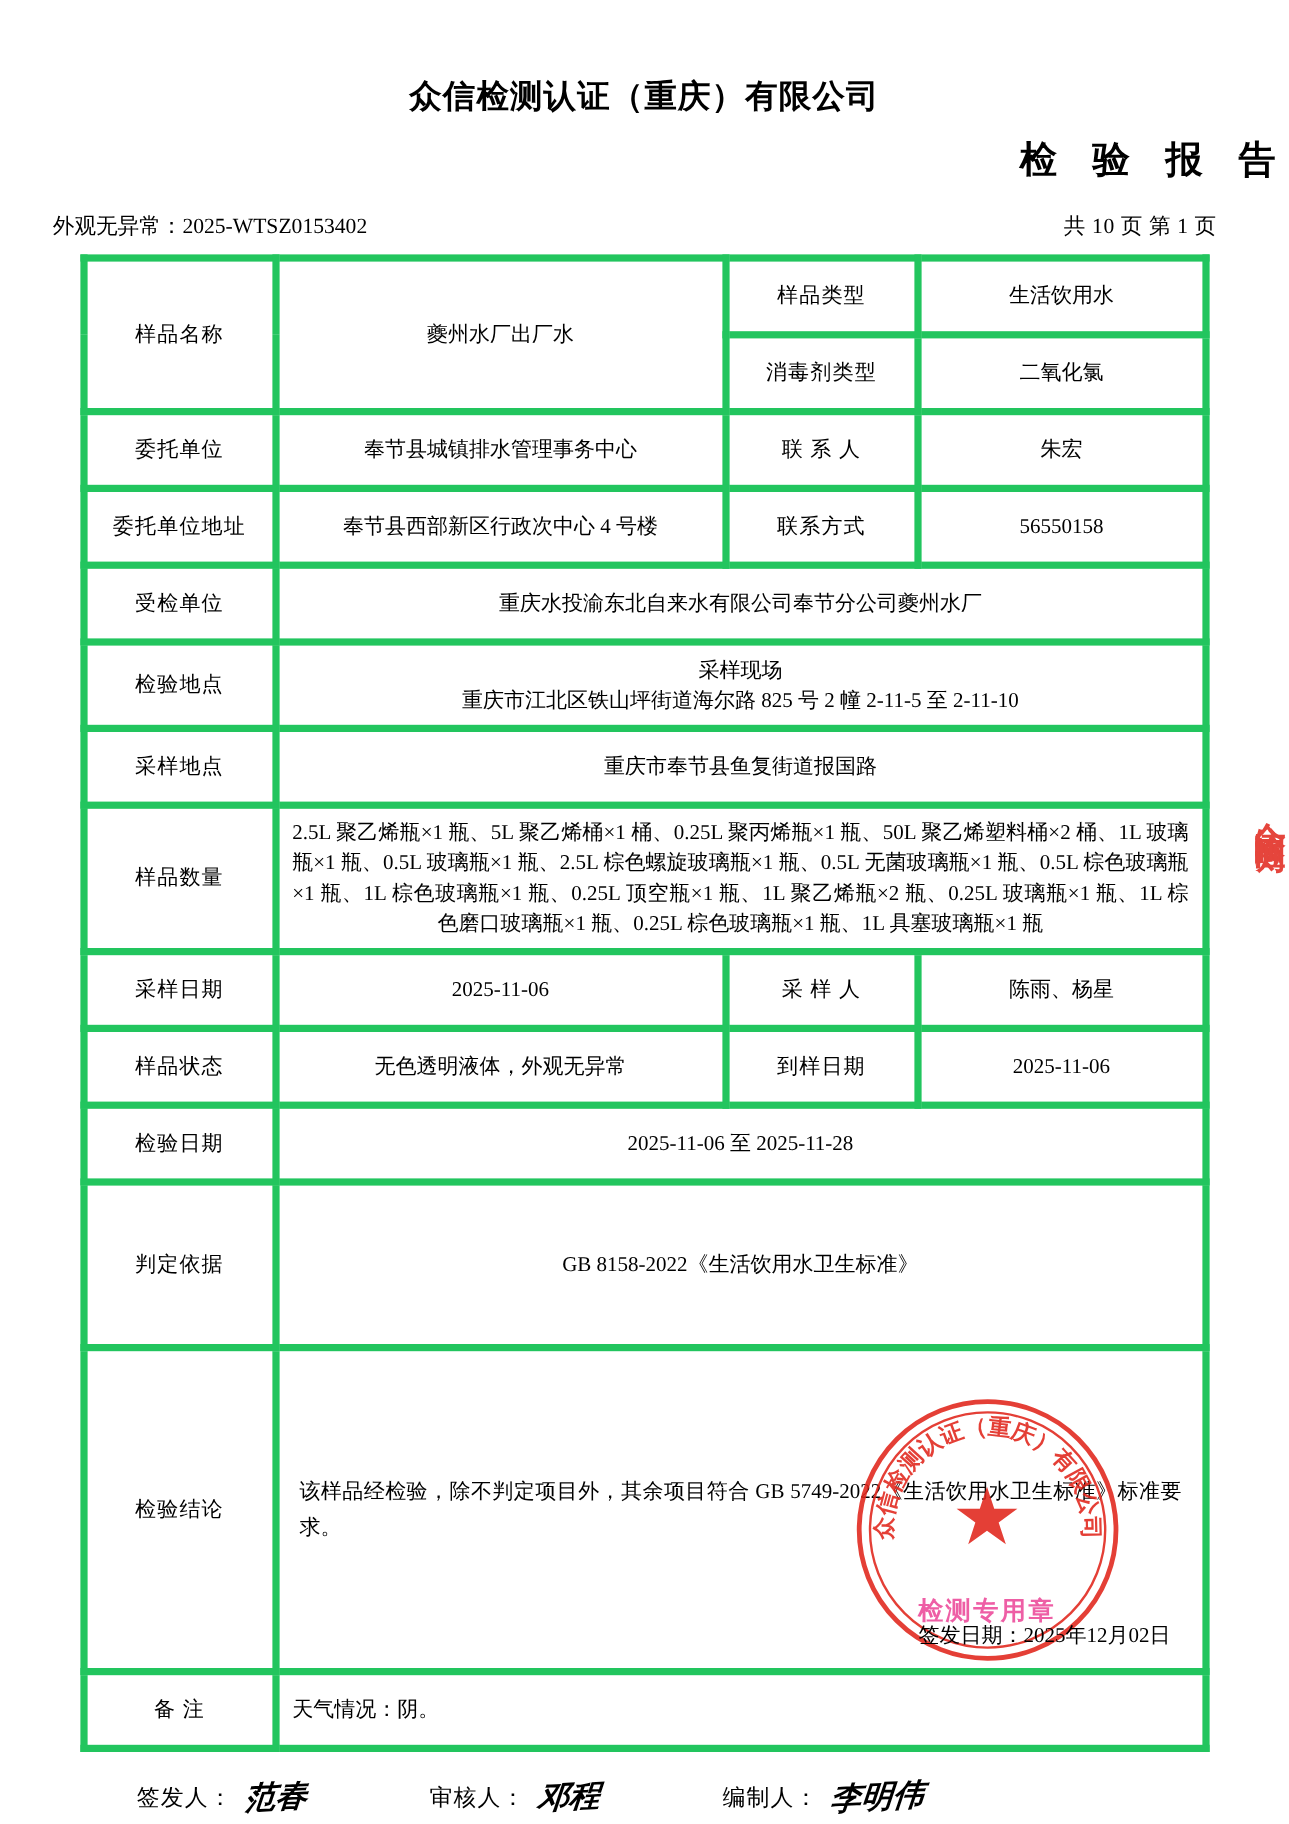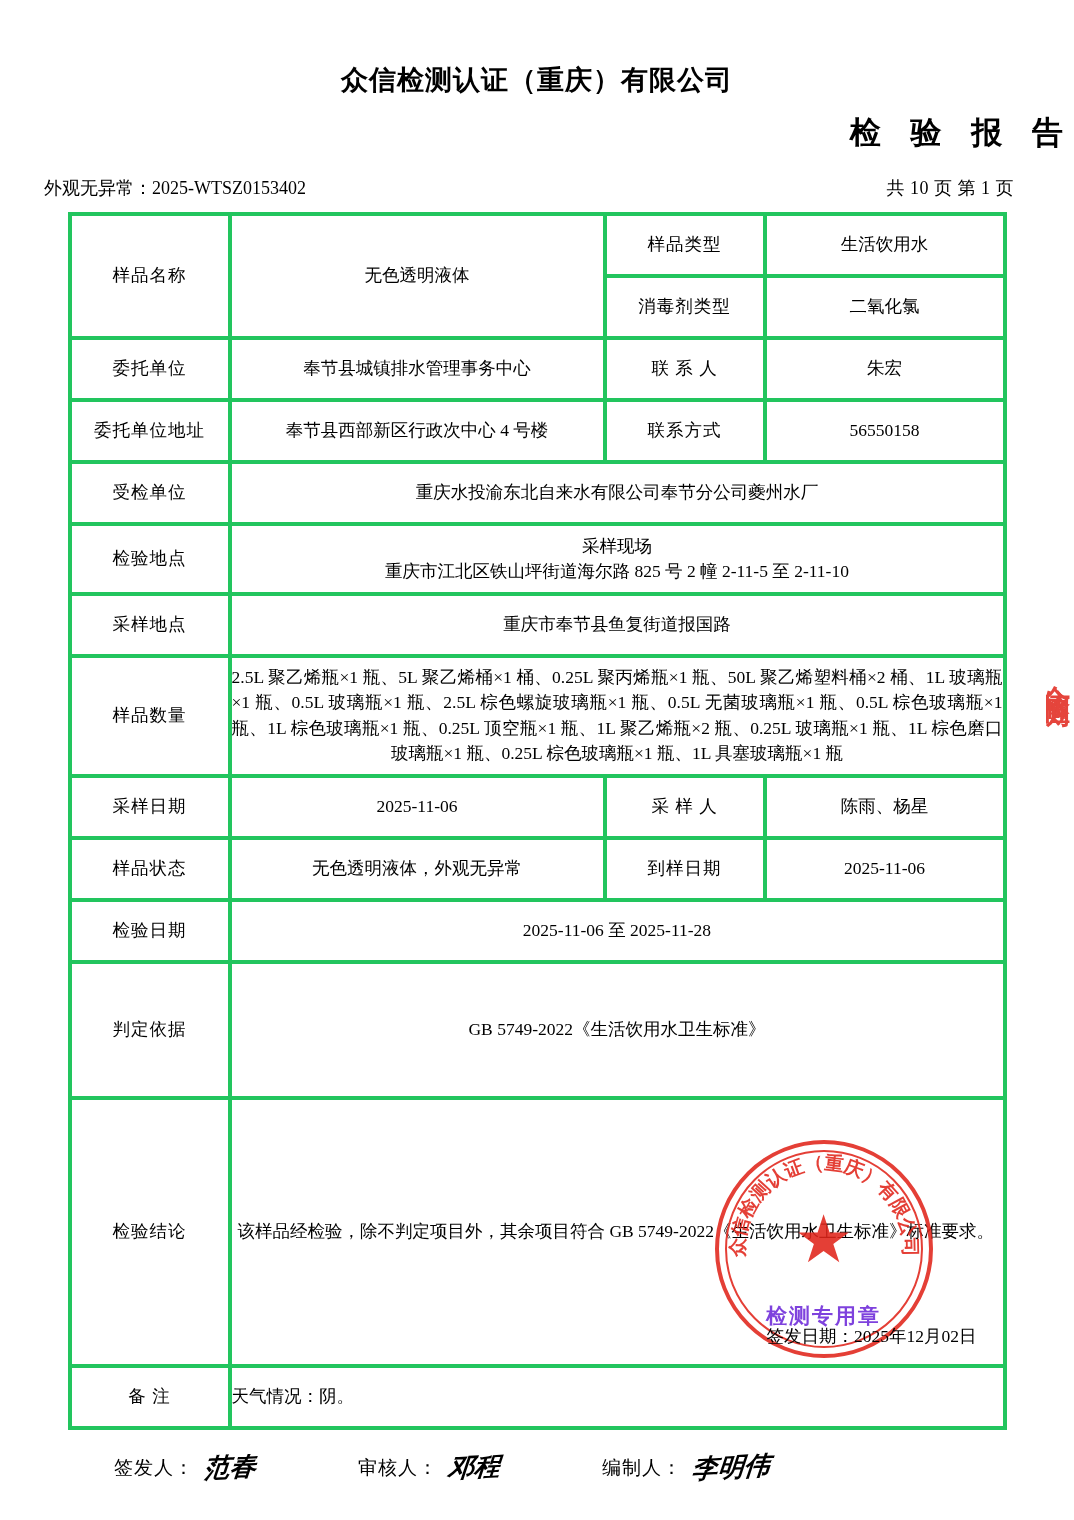--- a/index.html
+++ b/index.html
@@ -46,23 +46,23 @@
   .meta-left { white-space: nowrap; }
   .meta-right { white-space: nowrap; letter-spacing: 0.5px; }
 
   table.main {
     border-collapse: collapse;
     width: 935px;
     margin: 12px auto 0 auto;
     table-layout: fixed;
   }
   table.main td {
-    border: 4px solid #22c55e;
+    border: 6px solid #22c55e;
     font-size: 17.5px;
-    padding: 7px 0;
+    padding: 7px 11px;
     vertical-align: middle;
     line-height: 1.45;
   }
   .lbl {
     text-align: center;
     width: 160px;
     letter-spacing: 1px;
     white-space: nowrap;
   }
   .ctr { text-align: center; }
@@ -124,21 +124,21 @@
     color: #e1251b;
     font-size: 66px;
     line-height: 1;
   }
   .seal-bottom-text {
     position: absolute;
     left: 0;
     right: 0;
     bottom: 22px;
     text-align: center;
-    color: #6d28d9;
+    color: #ec4899;
     font-size: 21px;
     font-weight: bold;
     letter-spacing: 2px;
   }
   .seal-arc {
     position: absolute;
     left: 0; top: 0;
     width: 210px; height: 210px;
   }
   .seal-arc text {
@@ -207,21 +207,21 @@
   <table class="main">
     <colgroup>
       <col style="width:160px">
       <col style="width:375px">
       <col style="width:160px">
       <col style="width:240px">
     </colgroup>
     <tbody>
       <tr>
         <td class="lbl" rowspan="2">样品名称</td>
-        <td class="cell-name tall-2" rowspan="2">无色透明液体</td>
+        <td class="cell-name tall-2" rowspan="2">夔州水厂出厂水</td>
         <td class="lbl tall-1">样品类型</td>
         <td class="ctr">生活饮用水</td>
       </tr>
       <tr>
         <td class="lbl tall-1">消毒剂类型</td>
         <td class="ctr">二氧化氯</td>
       </tr>
       <tr>
         <td class="lbl tall-1">委托单位</td>
         <td class="ctr">奉节县城镇排水管理事务中心</td>
@@ -264,21 +264,21 @@
         <td class="ctr">无色透明液体，外观无异常</td>
         <td class="lbl">到样日期</td>
         <td class="ctr">2025-11-06</td>
       </tr>
       <tr>
         <td class="lbl tall-1">检验日期</td>
         <td class="ctr" colspan="3">2025-11-06 至 2025-11-28</td>
       </tr>
       <tr>
         <td class="lbl" style="height:118px">判定依据</td>
-        <td class="ctr" colspan="3">GB 5749-2022《生活饮用水卫生标准》</td>
+        <td class="ctr" colspan="3">GB 8158-2022《生活饮用水卫生标准》</td>
       </tr>
       <tr>
         <td class="lbl">检验结论</td>
         <td class="conclusion-cell" colspan="3">
           <div class="conclusion-text">该样品经检验，除不判定项目外，其余项目符合 GB 5749-2022《生活饮用水卫生标准》标准要求。</div>
 
           <div class="seal">
             <div class="seal-inner"></div>
             <svg class="seal-arc" viewBox="0 0 210 210">
               <defs>

